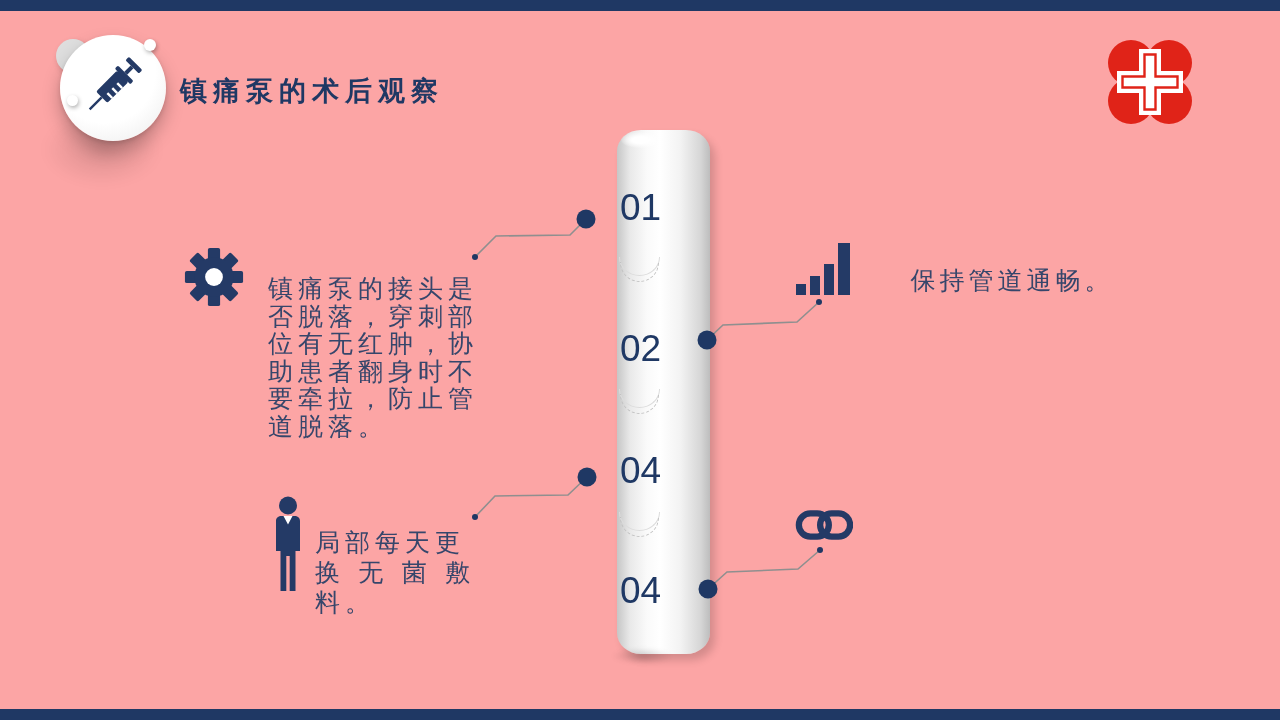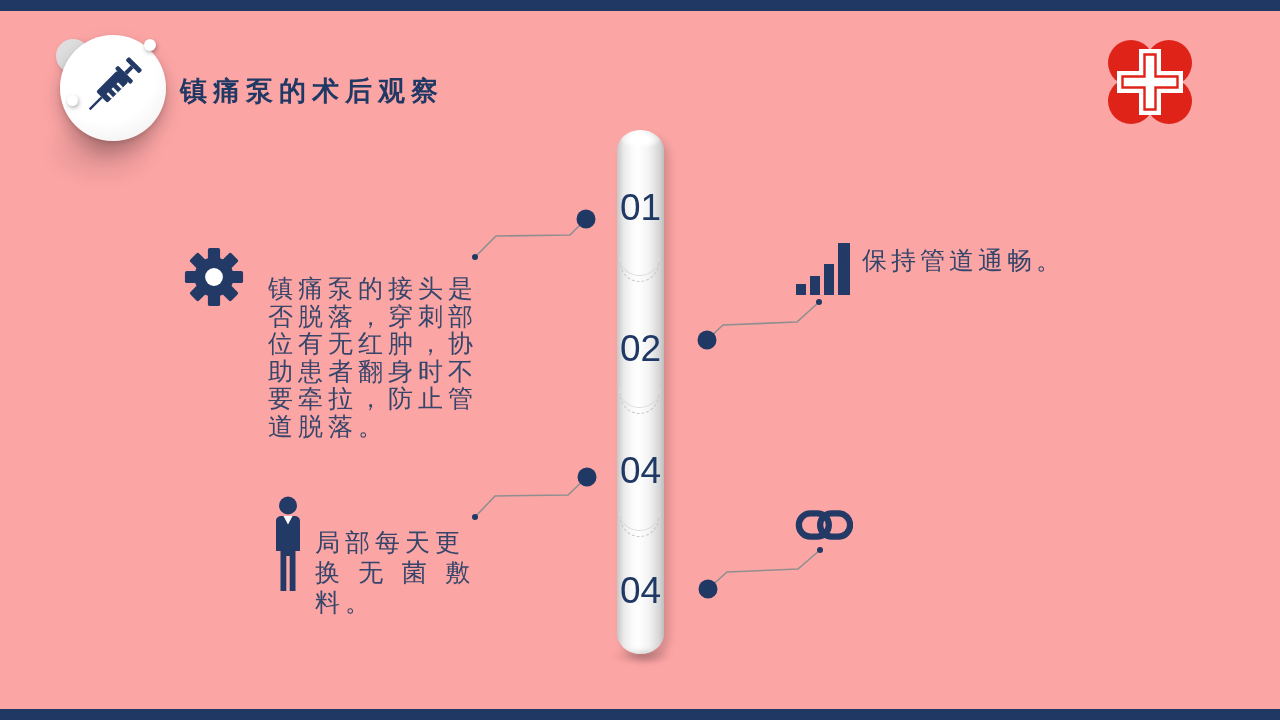--- a/index.html
+++ b/index.html
@@ -22,41 +22,41 @@
   .badge-dot.tr{left:144px;top:39px;width:12px;height:12px;}
   .badge-dot.bl{left:67px;top:95px;width:11px;height:11px;}
   .page-title{position:absolute;left:180px;top:57px;font-size:27px;font-weight:700;color:#1F3864;
        letter-spacing:6px;line-height:32px;white-space:nowrap;}
   .hospital-logo{position:absolute;left:1100px;top:32px;width:100px;height:100px;}
 
   
   .cylinder{position:absolute;left:617px;top:130px;width:47px;height:524px;
        border-radius:24px 24px 24px 24px / 21px 21px 21px 21px;
        background:linear-gradient(90deg,#c6c6c6 0%,#e9e9e9 14%,#fafafa 32%,#ffffff 46%,#f3f3f3 68%,#d6d6d6 90%,#bdbdbd 100%);
-       box-shadow:5px 6px 9px rgba(0,0,0,.16);}
+       box-shadow:5px 6px 9px rgba(0,0,0,.16);padding-left:46px;}
   .cylinder-cap-light{position:absolute;left:4px;top:2px;width:39px;height:16px;border-radius:50%;
        background:radial-gradient(ellipse at center,#ffffff 30%,rgba(255,255,255,0) 75%);}
   .joint{position:absolute;left:2px;width:41px;height:26px;}
   .joint::before{content:"";position:absolute;left:0;top:0;width:39px;height:18px;
        border:1px solid #dcdcdc;border-top:none;border-radius:0 0 22px 22px/0 0 20px 20px;}
   .joint::after{content:"";position:absolute;left:1px;top:5px;width:37px;height:19px;
        border:1px dashed #c2c2c2;border-top:none;border-radius:0 0 20px 20px/0 0 20px 20px;}
   .cyl-number{position:absolute;left:0;width:47px;text-align:center;font-size:37px;line-height:38px;
        color:#1F3864;letter-spacing:0;}
   .cyl-ground-shadow{position:absolute;left:611px;top:648px;width:62px;height:16px;border-radius:50%;
        background:radial-gradient(ellipse at center, rgba(0,0,0,0.18) 0%, rgba(0,0,0,0) 70%);filter:blur(2px);}
 
   
   .connector-overlay{position:absolute;left:0;top:0;width:1280px;height:720px;pointer-events:none;}
 
   
   .item-text{position:absolute;color:#36466B;font-size:25px;white-space:pre-line;text-align:justify;}
   .text-1{left:268px;top:262px;width:214px;line-height:27.6px;letter-spacing:5px;margin-top:13px;}
   .text-2{left:315px;top:521px;width:160px;line-height:30px;letter-spacing:5px;margin-top:6px;}
-  .text-3{left:862px;top:244px;width:300px;line-height:32px;letter-spacing:4px;white-space:nowrap;text-align:left;}
+  .text-3{left:862px;top:264px;width:300px;line-height:32px;letter-spacing:4px;white-space:nowrap;text-align:center;}
   .text-4{left:864px;top:489px;width:330px;line-height:32.4px;letter-spacing:4px;}
   .item-icon{position:absolute;}
   .icon-gear{left:183px;top:247px;}
   .icon-bars{left:796px;top:243px;}
   .icon-person{left:268px;top:496px;}
   .icon-link{left:795px;top:506px;}
 </style>
 </head>
 <body>
 

